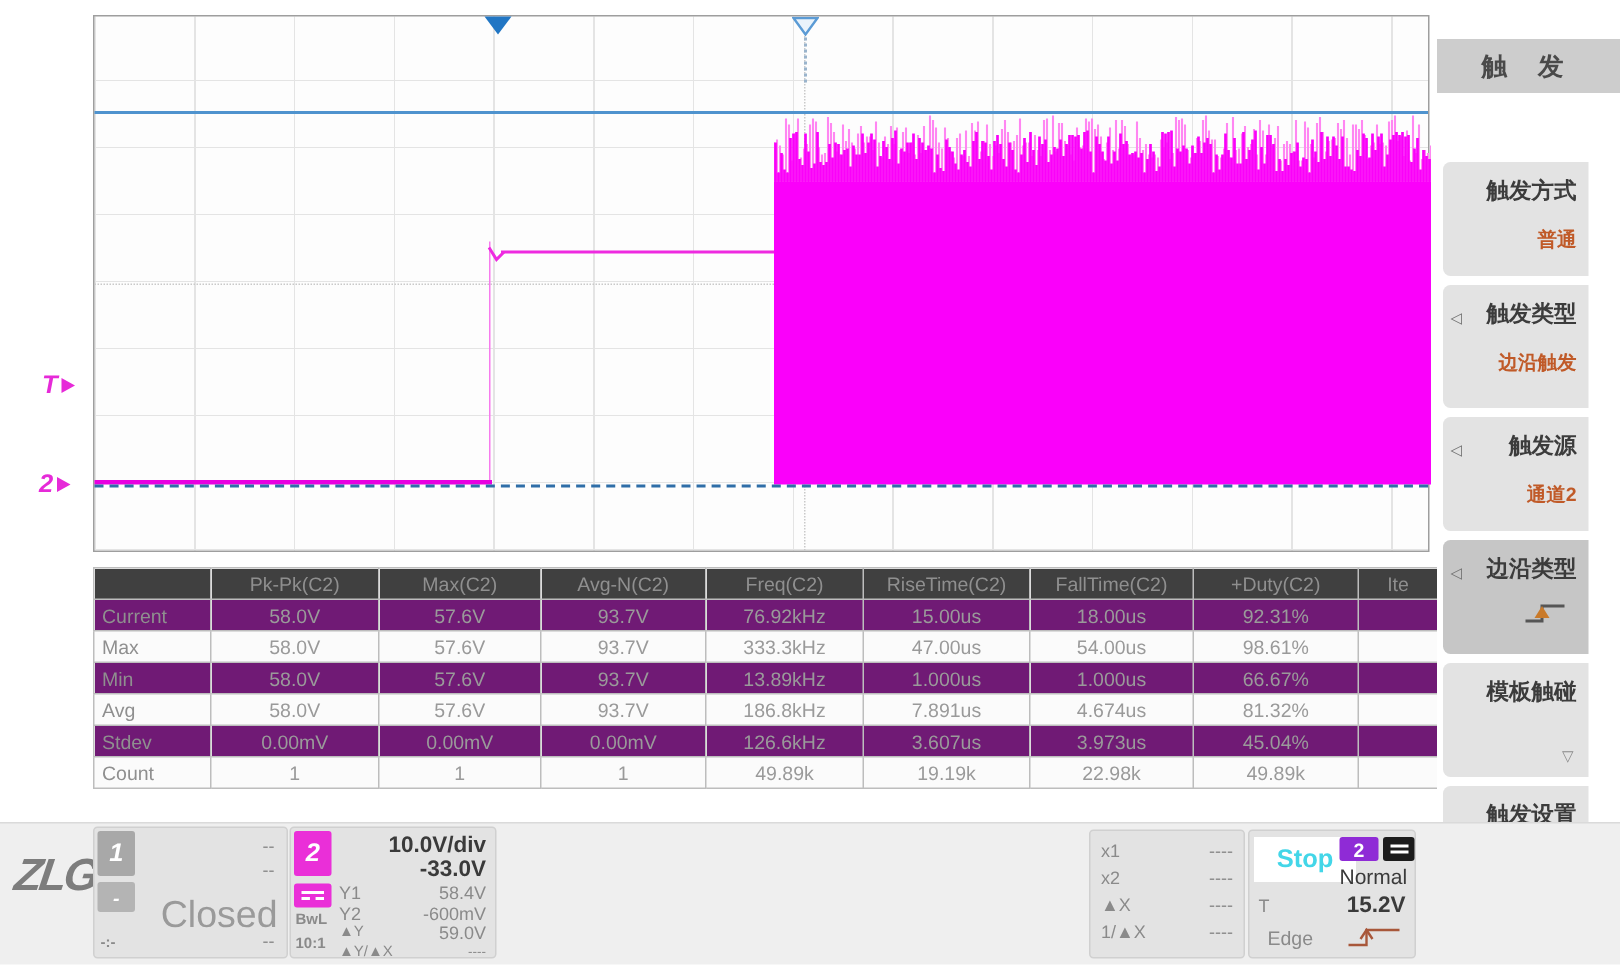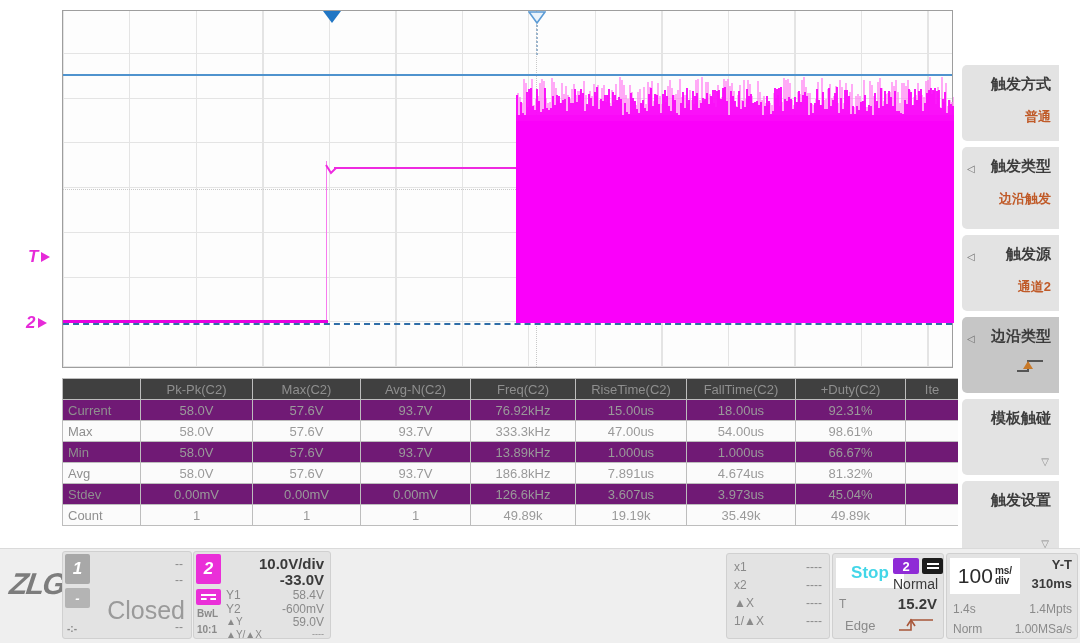--- a/index.html
+++ b/index.html
@@ -42,21 +42,21 @@
   #mtable th { color:#8f8f8f; background:#404040; }
   #mtable td.rowlabel { text-align:left; color:#8f8f8f; }
   #mtable tr.shaded td { background:#701a75; }
 
   
   #sidebar { left:958px; top:0; width:122px; height:643px; background:#fff; }
   .sb-header { position:absolute; left:0; top:26px; width:122px; height:36px; background:#cdcdcd;
                display:flex; align-items:center; justify-content:center;
                font-size:17px; letter-spacing:8px; color:#4a4a4a; font-weight:bold; }
   .menu-btn { position:absolute; left:4px; width:97px; background:#e3e3e3; border-radius:5px 0 0 5px;
-              padding:10px 8px 6px 14px; }
+              padding:10px 8px 6px 14px;margin-top:43px; }
   .menu-btn.selected { background:#c6c6c6; }
   .mb-label { text-align:right; font-size:15px; color:#3c3c3c; font-weight:bold; }
   .mb-value { text-align:right; font-size:13px; color:#c05a28; margin-top:14px; font-weight:bold; }
   .mb-arrow { position:absolute; left:5px; top:16px; font-size:10px; color:#707070; }
   .mb-chevron { position:absolute; right:10px; bottom:8px; font-size:10px; color:#8a8a8a; }
   .mb-icon { display:flex; justify-content:flex-end; margin-top:10px; padding-right:6px; }
 
   
   #bottombar { left:0; top:548px; width:1080px; height:95px; background:#efefef;
                border-top:1px solid #dadada; }
@@ -206,28 +206,29 @@
         <td>45.04%</td>
         <td></td>
       </tr>
       <tr>
         <td class="rowlabel">Count</td>
         <td>1</td>
         <td>1</td>
         <td>1</td>
         <td>49.89k</td>
         <td>19.19k</td>
-        <td>35.49k</td>
+        <td>22.98k</td>
         <td>49.89k</td>
         <td></td>
       </tr>
     </tbody>
 </table>
 
 <div id="sidebar" class="abs">
+  <div class="sb-header">触 发</div>
 
   <div class="menu-btn" style="top:65px; height:76px;">
     <div class="mb-label">触发方式</div>
     <div class="mb-value">普通</div>
   </div>
 
   <div class="menu-btn" style="top:147px; height:82px;">
     <span class="mb-arrow">◁</span>
     <div class="mb-label">触发类型</div>
     <div class="mb-value">边沿触发</div>
@@ -325,25 +326,13 @@
     <div style="position:absolute; left:60px; top:22px; font-size:14px; color:#3a3a3a;">Normal</div>
     <div class="kv" style="position:absolute; left:6px; top:43px;">T</div>
     <div class="bigval" style="position:absolute; right:6px; top:41px;">15.2V</div>
     <div class="kv" style="position:absolute; left:12px; top:64px; font-size:13px;">Edge</div>
     <svg style="position:absolute; right:8px; top:62px;" width="38" height="18">
       <polyline points="2,14 14,14 14,4 36,4" fill="none" stroke="#a8573a" stroke-width="1.6"></polyline>
       <polyline points="10,10 14,4 18,10" fill="none" stroke="#a8573a" stroke-width="1.6"></polyline>
     </svg>
   </div>
 
-  <div class="blk" style="left:946px; top:4px; width:132px; height:86px;">
-    <div class="tb-box">
-      <span class="num">100</span>
-      <span class="unit"><span>ms/</span><br><span>div</span></span>
-    </div>
-    <div class="bigval" style="position:absolute; right:5px; top:3px; font-size:13px;">Y-T</div>
-    <div class="bigval" style="position:absolute; right:5px; top:22px; font-size:13px;">310ms</div>
-    <div class="kv" style="position:absolute; left:6px; top:48px;">1.4s</div>
-    <div class="kv" style="position:absolute; right:5px; top:48px;">1.4Mpts</div>
-    <div class="kv" style="position:absolute; left:6px; top:68px;">Norm</div>
-    <div class="kv" style="position:absolute; right:5px; top:68px;">1.00MSa/s</div>
-  </div>
 </div>
 
 </body></html>

